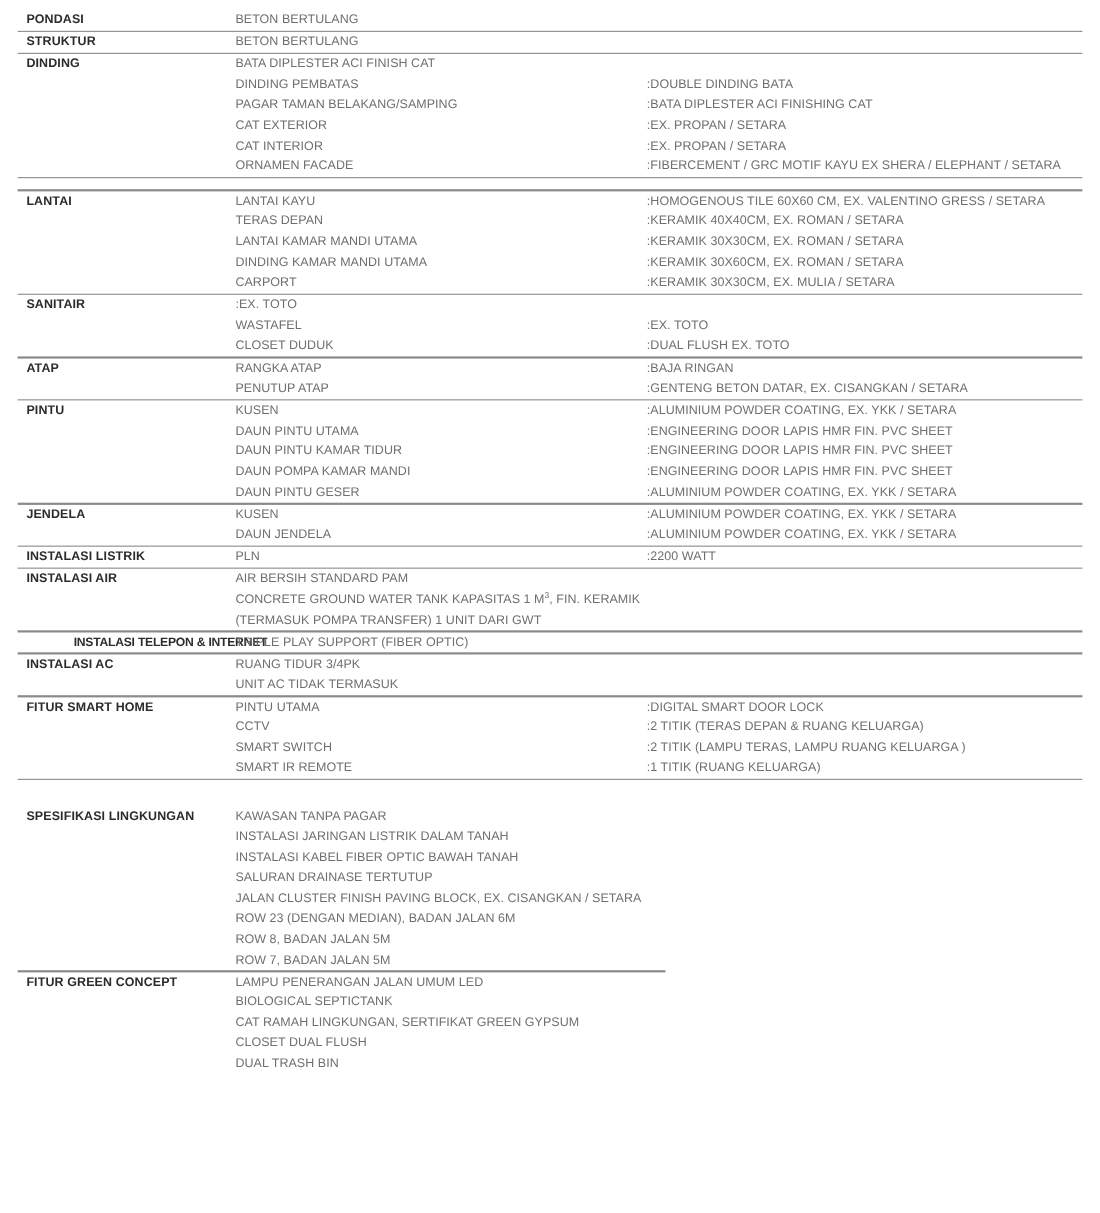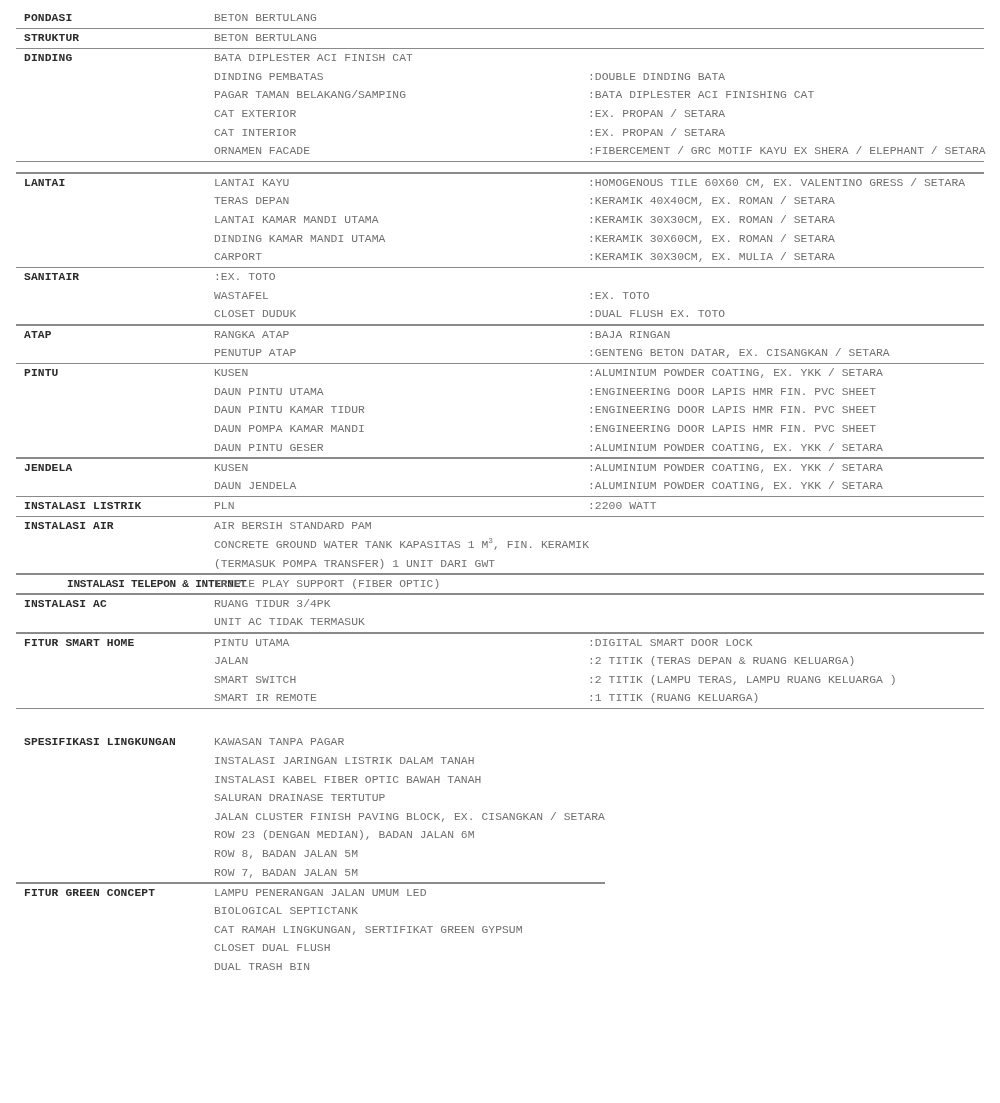--- a/index.html
+++ b/index.html
@@ -12,21 +12,20 @@
     height: 1103px;
     font-family: "Liberation Sans", sans-serif;
     -webkit-font-smoothing: antialiased;
   }
   #spec-sheet {
     position: relative;
     width: 1000px;
     height: 910px;
     box-sizing: border-box;
     padding: 9px 16px 12px 16px;
-    font-family: Liberation Mono, monospace;
   }
 
   .spec-section {
     display: flex;
     align-items: flex-start;
     position: relative;
   }
 
   .label-col {
     width: 198px;
@@ -346,21 +345,21 @@
     <div class="spec-section">
       <div class="label-col">
         <span class="label-text">FITUR SMART HOME</span>
       </div>
       <div class="rows-col">
         <div class="spec-row">
           <div class="item-cell">PINTU UTAMA</div>
           <div class="value-cell">:DIGITAL SMART DOOR LOCK</div>
         </div>
         <div class="spec-row">
-          <div class="item-cell">JALAN</div>
+          <div class="item-cell">CCTV</div>
           <div class="value-cell">:2 TITIK (TERAS DEPAN &amp; RUANG KELUARGA)</div>
         </div>
         <div class="spec-row">
           <div class="item-cell">SMART SWITCH</div>
           <div class="value-cell">:2 TITIK (LAMPU TERAS, LAMPU RUANG KELUARGA )</div>
         </div>
         <div class="spec-row">
           <div class="item-cell">SMART IR REMOTE</div>
           <div class="value-cell">:1 TITIK (RUANG KELUARGA)</div>
         </div>

